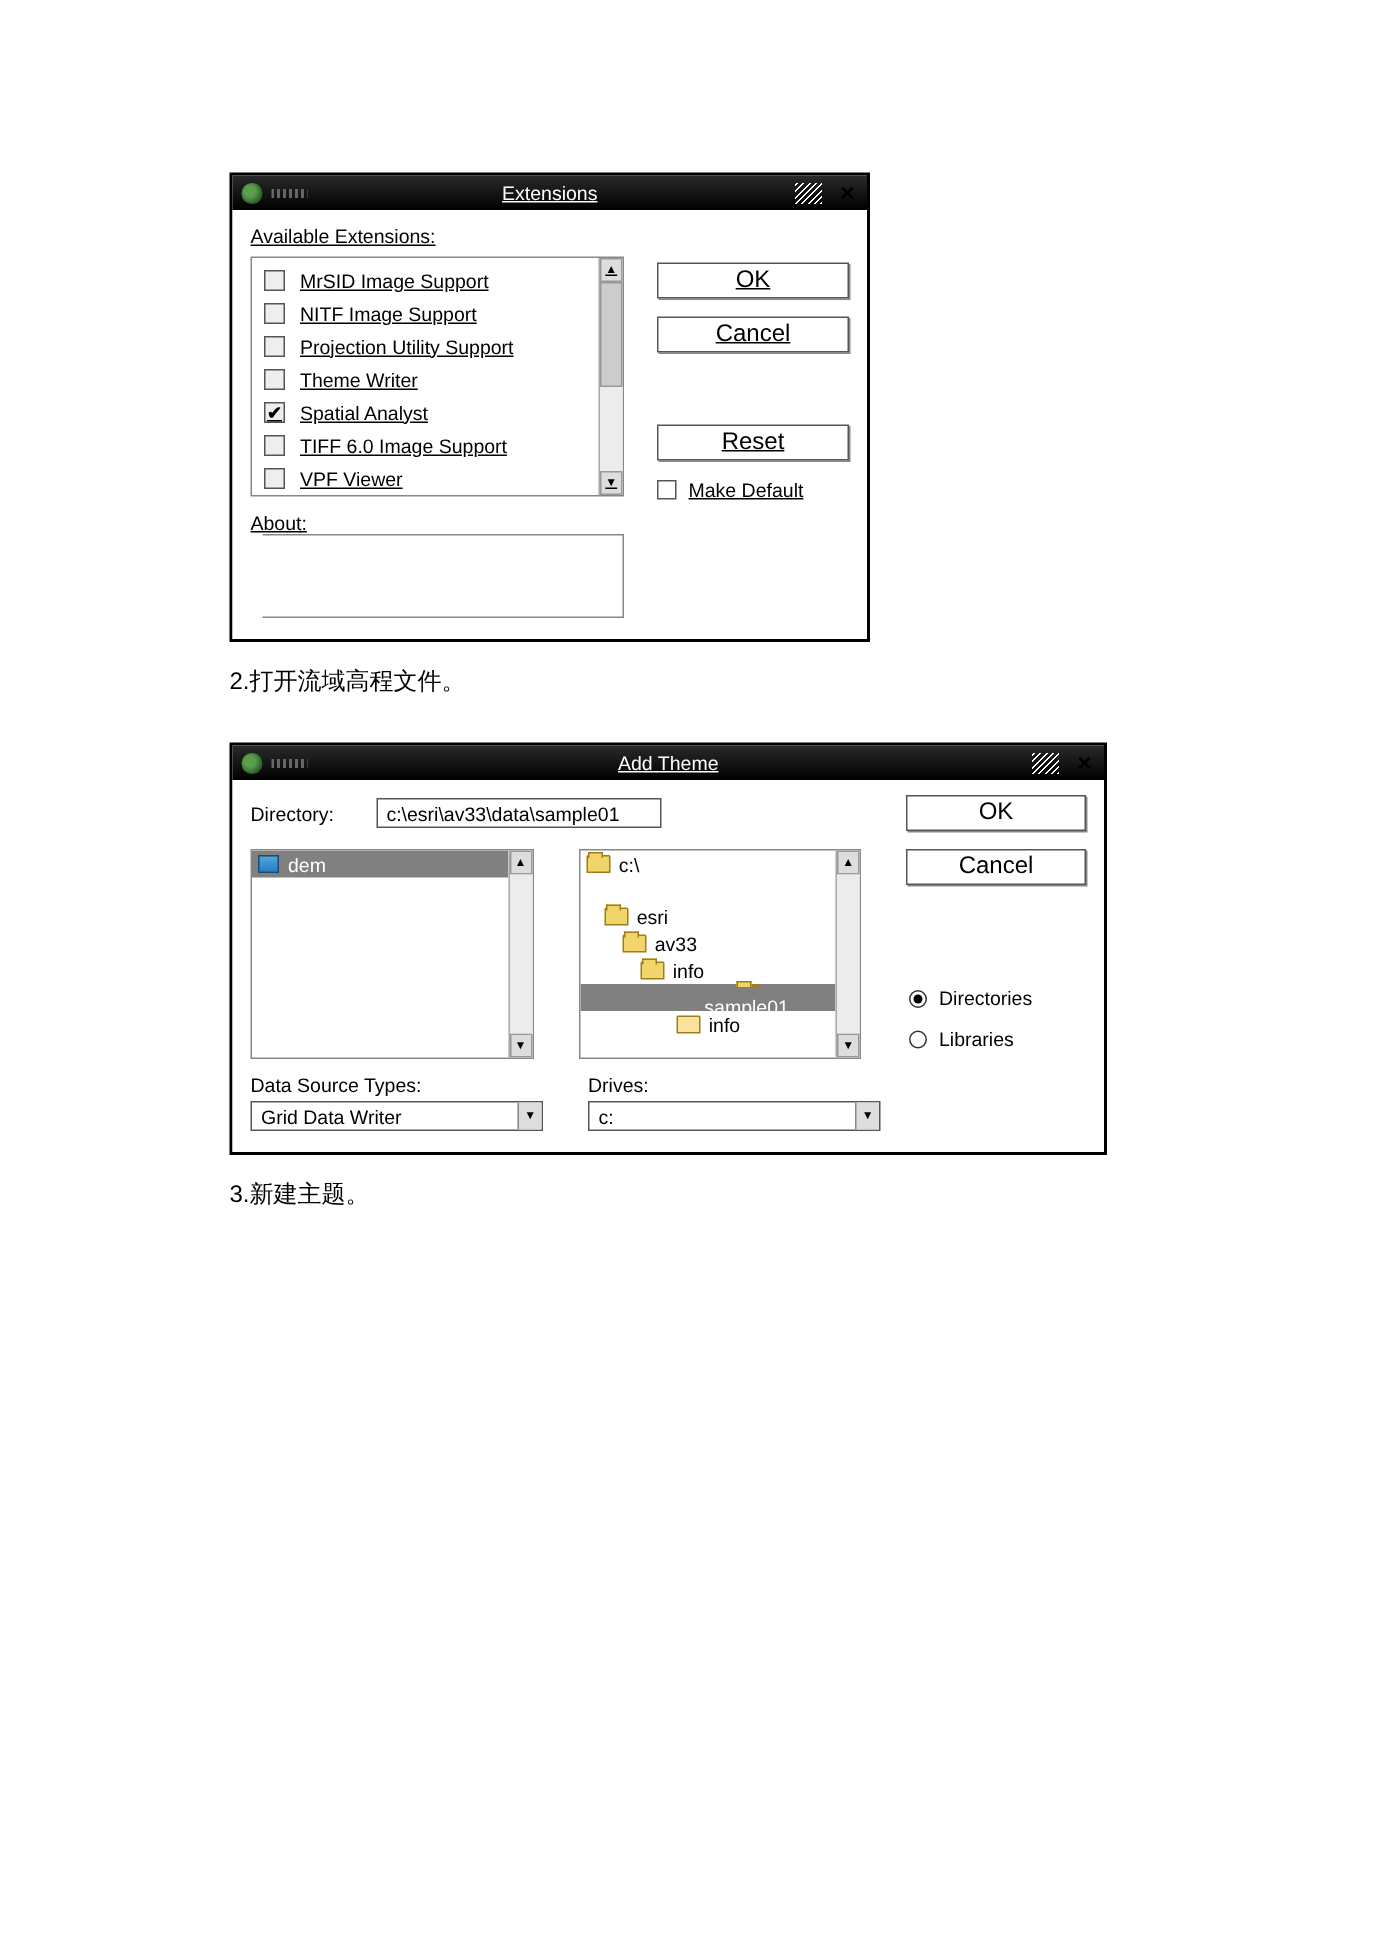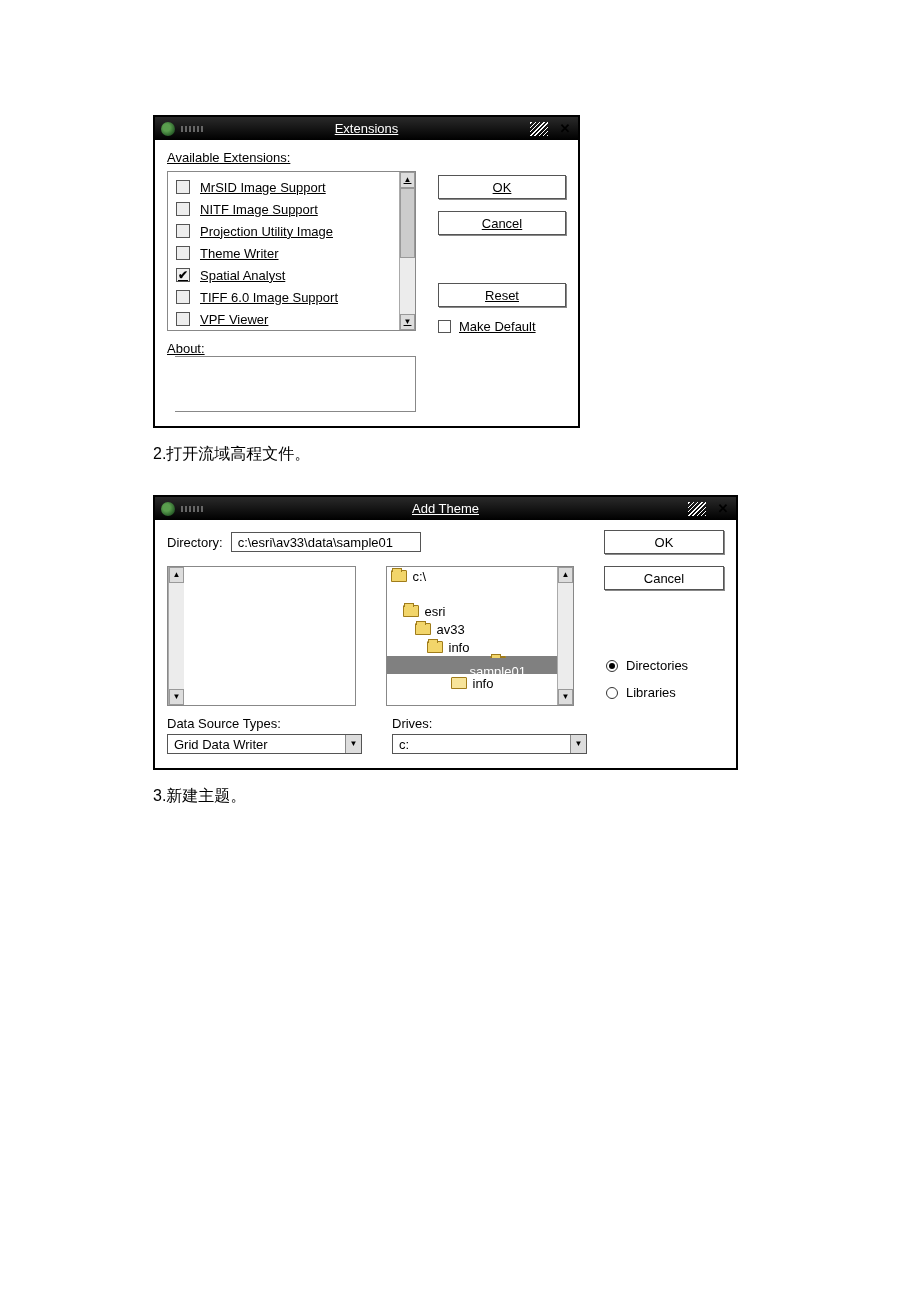--- a/index.html
+++ b/index.html
@@ -127,21 +127,21 @@
       height: 70px;
       background: #ccc;
       border: 1px solid #999;
     }
     .ext-right { width: 128px; display: flex; flex-direction: column; gap: 12px; padding-top: 4px; }
     .btn {
       height: 24px;
       background: #fff;
       border: 1px solid #555;
       box-shadow: 1px 1px 0 #888;
-      font-size: 13px;
+      font-size: 16px;
       cursor: pointer;
     }
     .spacer-sm { height: 24px; }
     .chk-row { display: flex; align-items: center; gap: 8px; }
     .chk-square {
       width: 13px; height: 13px;
       border: 1px solid #555;
       background: #fff;
     }
     .about-label { margin-top: 10px; }
@@ -150,21 +150,21 @@
       background: #fff;
       height: 56px;
       border-left: none;
       margin-left: 8px;
     }
 
     
     .caption { font-size: 16px; margin: 16px 0 0 0; }
 
     
-    .at-top { display: flex; align-items: center; gap: 8px; margin-bottom: 12px; }
+    .at-top { display: flex; align-items: center; gap: 28px; margin-bottom: 12px; }
     .dir-input {
       flex: 1;
       height: 20px;
       border: 1px solid #555;
       padding: 1px 6px;
       font-size: 13px;
       background: #fff;
     }
     .at-layout { display: flex; gap: 30px; }
     .col-a { width: 195px; }
@@ -270,21 +270,21 @@
             <div class="ext-row">
                 <span class="chk"></span>
                 <span>MrSID Image Support</span>
               </div>
             <div class="ext-row">
                 <span class="chk"></span>
                 <span>NITF Image Support</span>
               </div>
             <div class="ext-row">
                 <span class="chk"></span>
-                <span>Projection Utility Image</span>
+                <span>Projection Utility Support</span>
               </div>
             <div class="ext-row">
                 <span class="chk"></span>
                 <span>Theme Writer</span>
               </div>
             <div class="ext-row">
                 <span class="chk">✔</span>
                 <span>Spatial Analyst</span>
               </div>
             <div class="ext-row">
@@ -334,20 +334,26 @@
   <div class="dialog-body">
     <div class="at-top">
       <span>Directory:</span>
       <input class="dir-input" style="max-width: 210px;" value="c:\esri\av33\data\sample01">
       <div style="flex:1"></div>
       <button class="btn" style="width:120px">OK</button>
     </div>
     <div class="at-layout">
       <div class="col-a">
         <div class="filelist">
+          <div class="filelist-inner">
+            <div class="file-row sel">
+              <span class="grid-icon"></span>
+              <span>dem</span>
+            </div>
+          </div>
           <div class="scrollbar">
             <div class="scroll-btn">▲</div>
             <div class="scroll-track"></div>
             <div class="scroll-btn">▼</div>
           </div>
         </div>
       </div>
       <div class="col-b">
         <div class="filelist">
           <div class="filelist-inner">

